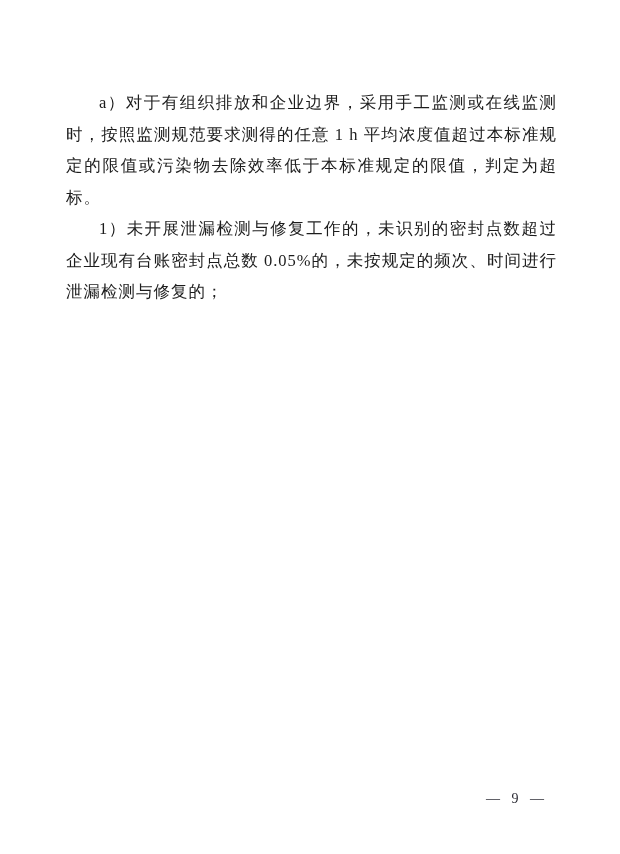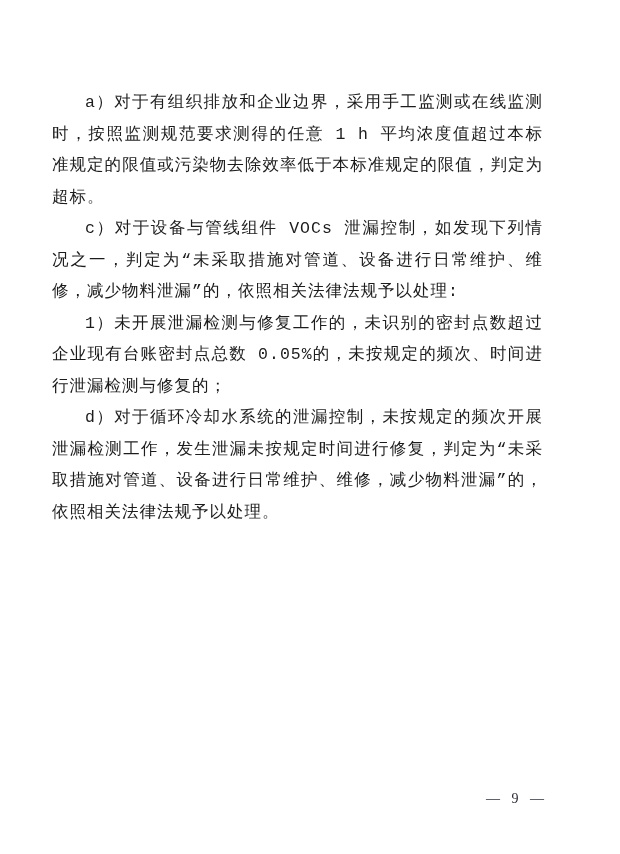--- a/index.html
+++ b/index.html
@@ -11,23 +11,22 @@
     position: relative;
     width: 620px;
     height: 854px;
     background: #ffffff;
     overflow: hidden;
     font-family: "Liberation Serif", "DejaVu Serif", serif;
   }
   .content {
     position: absolute;
     top: 87px;
-    left: 52px;
+    left: 66px;
     width: 491px;
-    font-family: Liberation Mono, monospace;
   }
   .content p {
     margin: 0;
     padding: 0;
     font-size: 16.5px;
     line-height: 31.5px;
     letter-spacing: 1px;
     color: #1c1c1c;
     text-align: justify;
     text-indent: 2em;
@@ -45,18 +44,16 @@
     font-family: "Liberation Serif", "DejaVu Serif", serif;
     white-space: nowrap;
   }
 </style>
 </head>
 <body>
 
 <div class="page">
   <div class="content">
     <p>a）对于有组织排放和企业边界，采用手工监测或在线监测时，按照监测规范要求测得的任意 1 h 平均浓度值超过本标准规定的限值或污染物去除效率低于本标准规定的限值，判定为超标。</p>
-    <p>c）对于设备与管线组件 VOCs 泄漏控制，如发现下列情况之一，判定为“未采取措施对管道、设备进行日常维护、维修，减少物料泄漏”的，依照相关法律法规予以处理:</p>
     <p>1）未开展泄漏检测与修复工作的，未识别的密封点数超过企业现有台账密封点总数 0.05%的，未按规定的频次、时间进行泄漏检测与修复的；</p>
-    <p>d）对于循环冷却水系统的泄漏控制，未按规定的频次开展泄漏检测工作，发生泄漏未按规定时间进行修复，判定为“未采取措施对管道、设备进行日常维护、维修，减少物料泄漏”的，依照相关法律法规予以处理。</p>
   </div>
   <div class="page-number">— 9 —</div>
 </div>
 
 </body></html>

